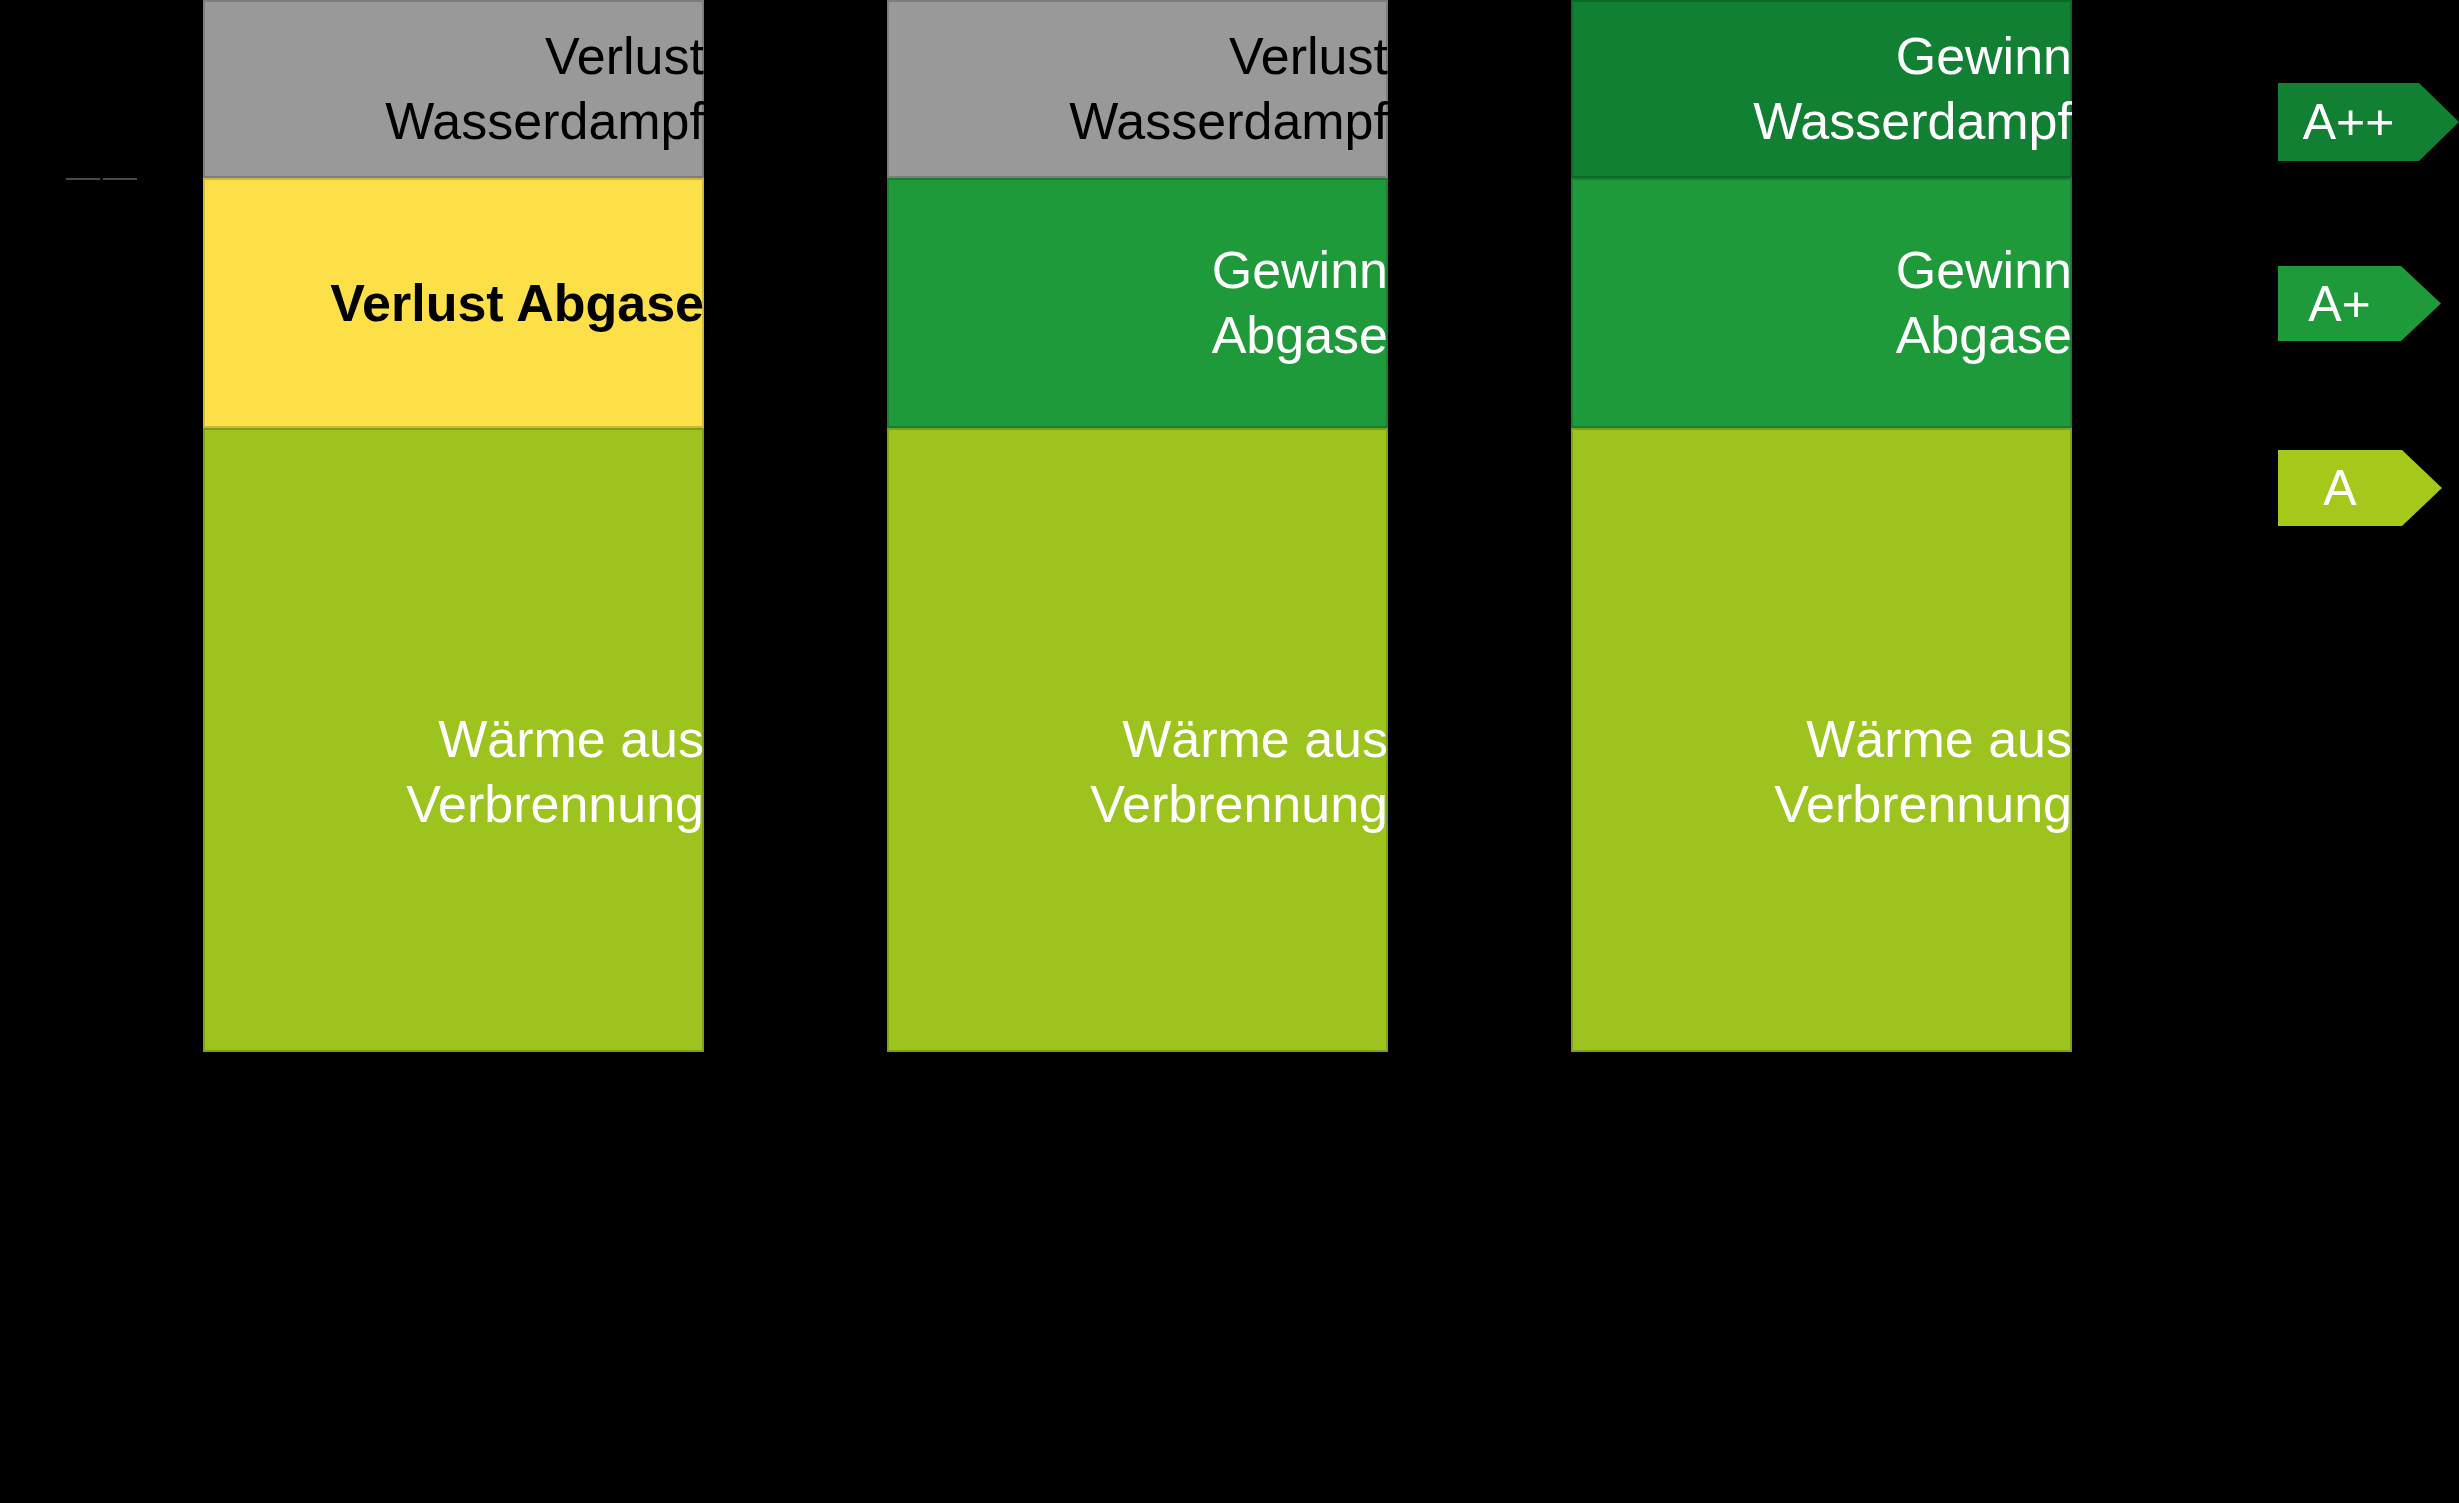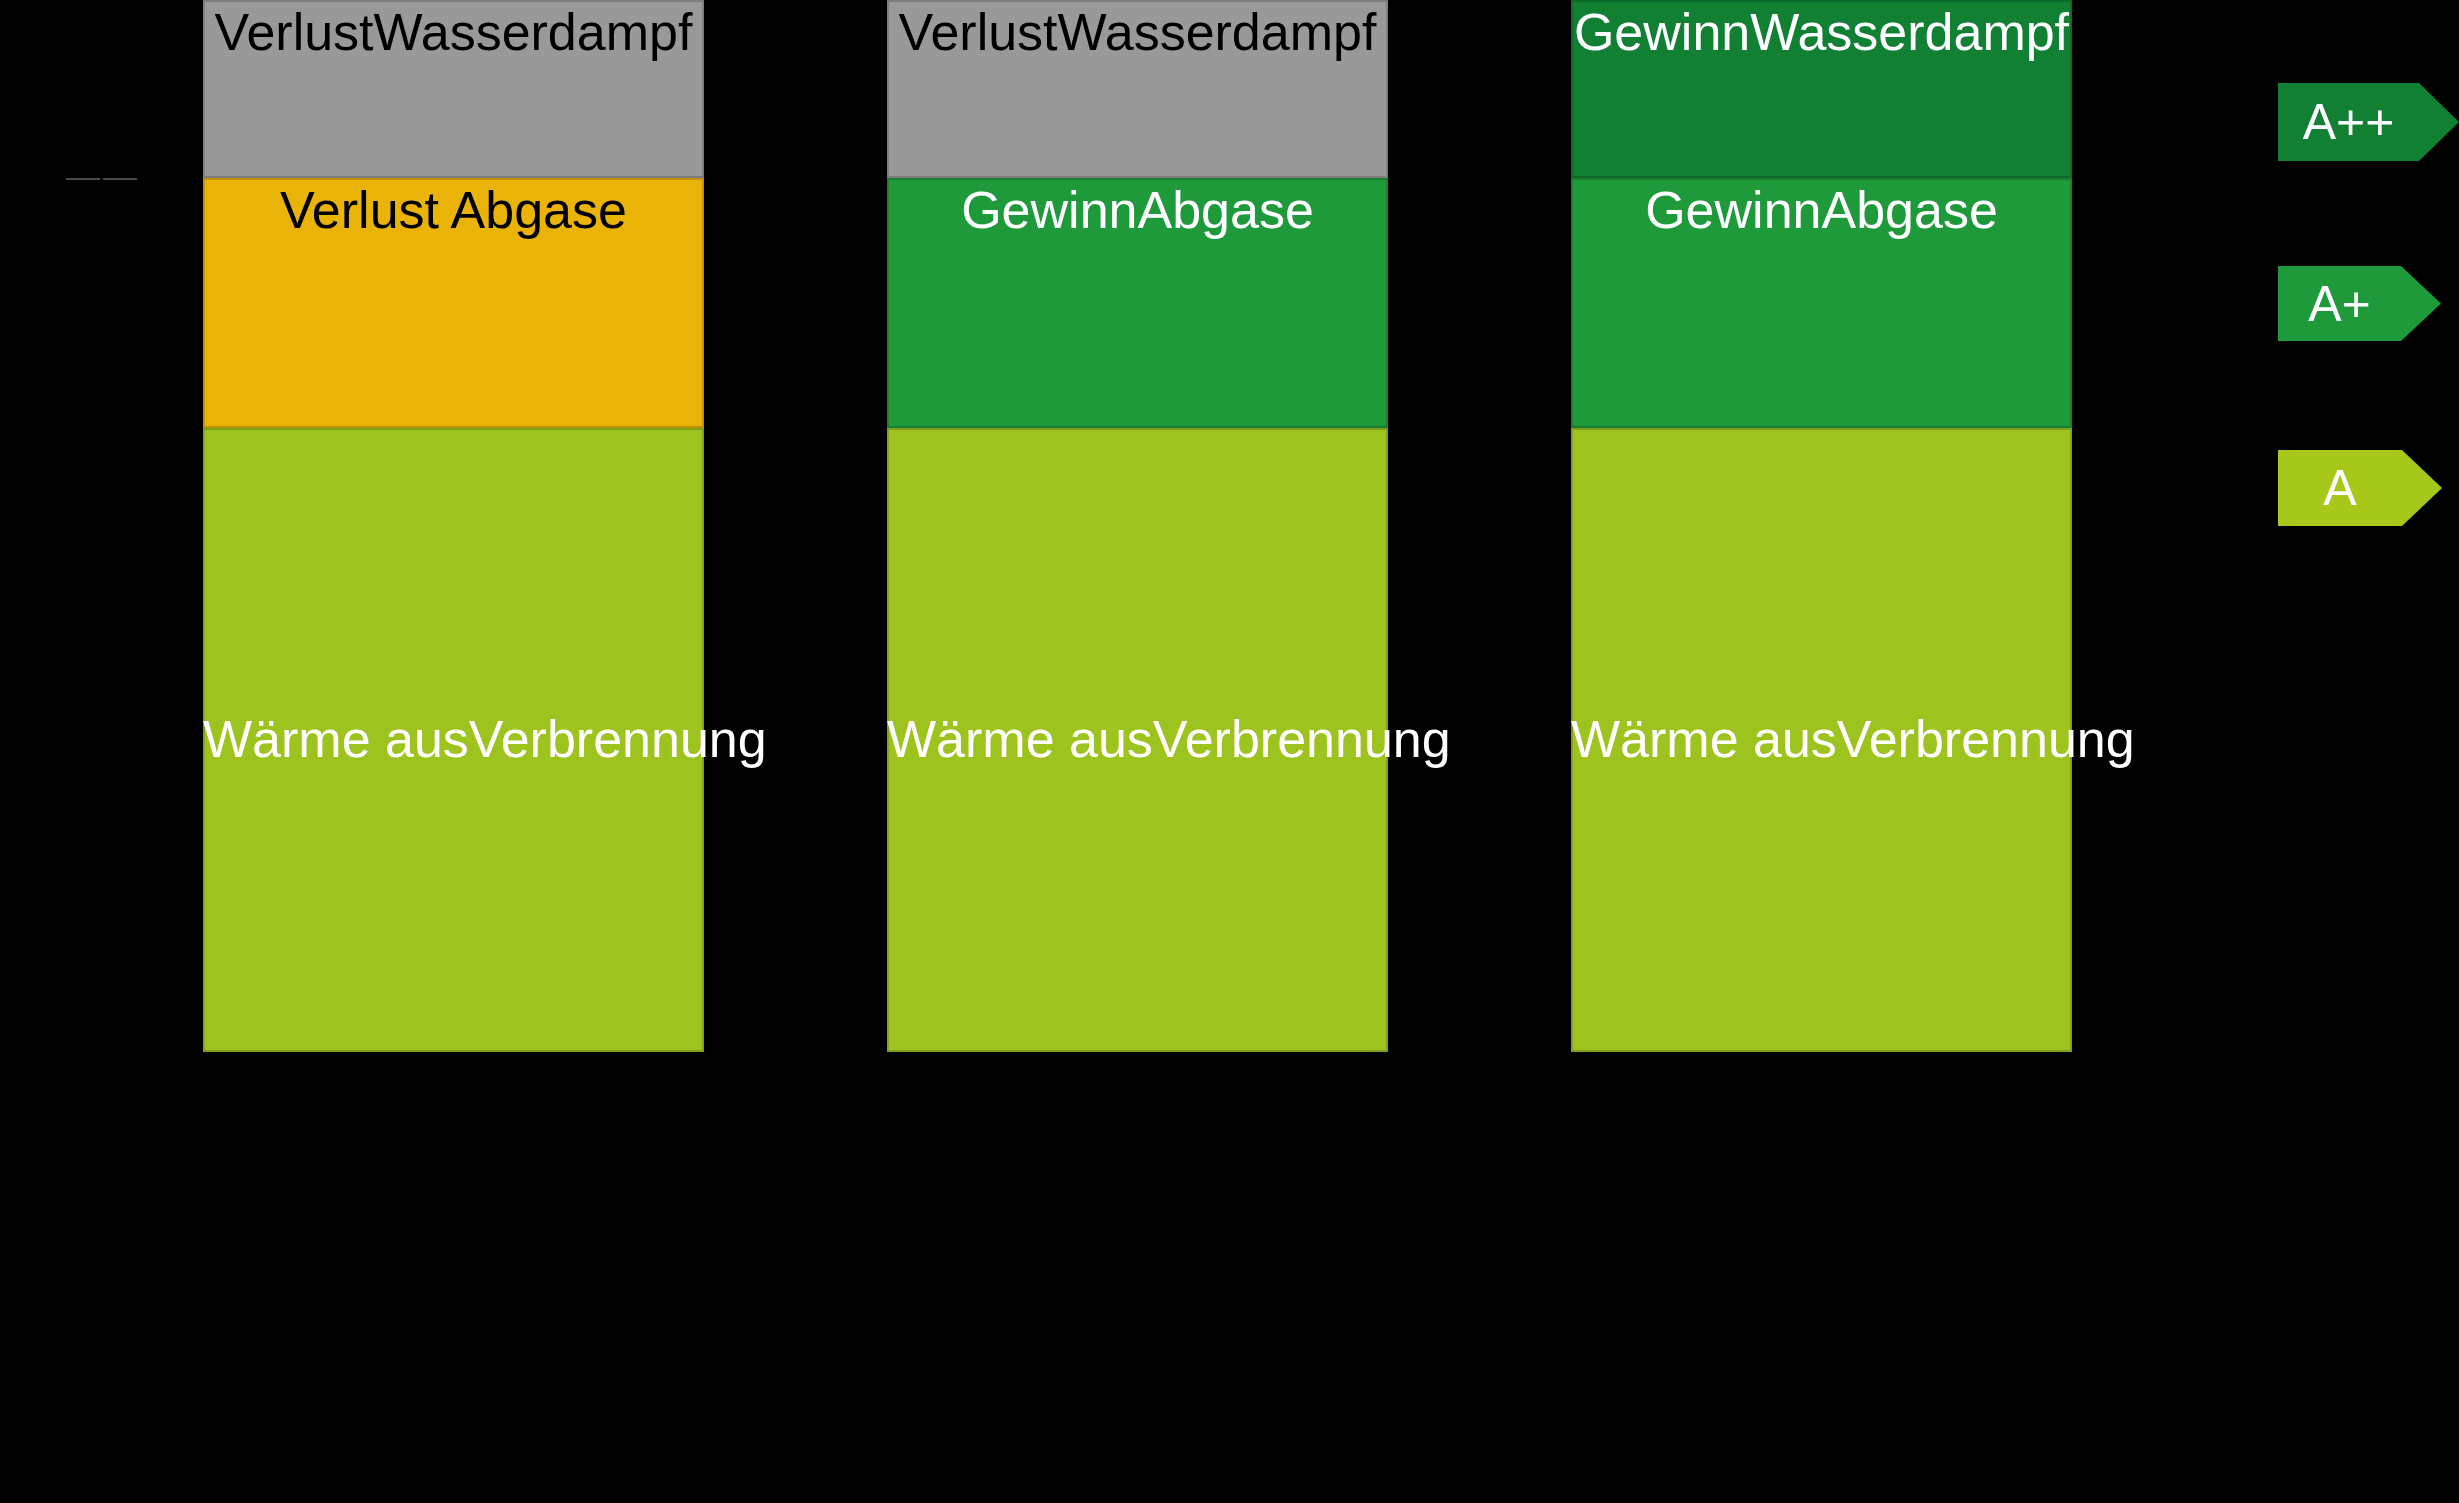--- a/index.html
+++ b/index.html
@@ -2,21 +2,21 @@
 <html><head>
 <meta charset="utf-8">
 <style>
   html,body{margin:0;padding:0;background:#000;}
   #canvas{position:relative;width:2459px;height:1503px;background:#000;overflow:hidden;
           font-family:"Liberation Sans",sans-serif;}
 
   
   .bar{position:absolute;top:0;width:501px;height:1304px;}
   .bar1{left:203px;} .bar2{left:887px;} .bar3{left:1571px;}
-  .seg{position:relative;width:100%;display:flex;flex-direction:row;align-items:flex-start;
+  .seg{position:relative;width:100%;display:flex;flex-direction:column;align-items:flex-end;
        justify-content:center;box-shadow:inset 0 0 0 1.9px rgba(0,0,0,0.18);box-sizing:border-box;}
   .seg-top{height:178px;}
   .seg-mid{height:250px;}
   .seg-bottom{height:624px;justify-content:flex-start;padding-top:279px;}
   .seg-label{display:block;font-size:52px;line-height:65px;text-align:center;white-space:nowrap;}
   .txt-dark .seg-label{color:#000;}
   .txt-light .seg-label{color:#fff;}
 
   
   .ref-tick{position:absolute;left:66px;top:178px;width:73px;height:1.9px;
@@ -52,21 +52,21 @@
 
   <div class="vlabel vlabel-left">Wirkungsgrad</div>
 
   <div class="vlabel vlabel-right">Effizienzklasse</div>
 
   <div class="bar bar1">
     <div class="seg seg-top txt-dark" style="background: rgb(153, 153, 153);">
       <span class="seg-label">Verlust</span>
       <span class="seg-label">Wasserdampf</span>
     </div>
-    <div class="seg seg-mid txt-dark" style="background: #eab308;">
+    <div class="seg seg-mid txt-dark" style="background: #fde047; font-weight: bold;">
       <span class="seg-label">Verlust Abgase</span>
       <span class="seg-label"></span>
     </div>
     <div class="seg seg-bottom txt-light" style="background: rgb(156, 195, 30);">
       <span class="seg-label">Wärme aus</span>
       <span class="seg-label">Verbrennung</span>
     </div>
   </div>
 
   <div class="bar bar2">

